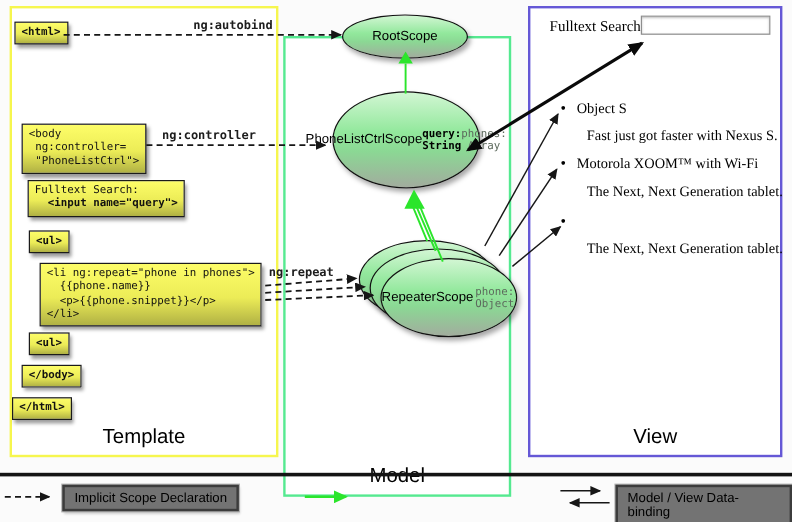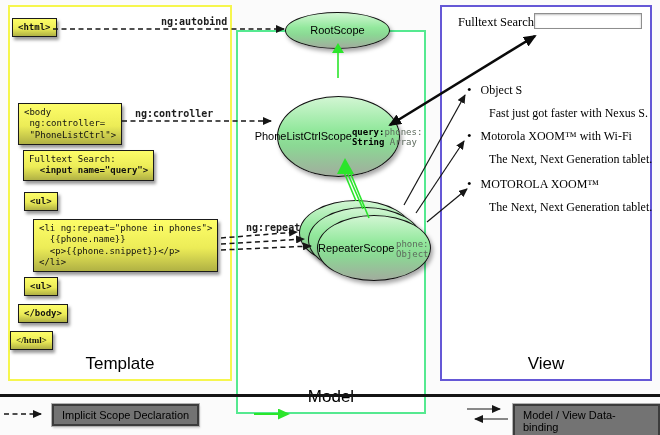--- a/index.html
+++ b/index.html
@@ -20,37 +20,37 @@
         box-shadow:2px 3px 3px rgba(0,0,0,.40);}
   .code.norm{font-weight:normal;}
   .code .bold{font-weight:bold;}
   .cb-html{left:12px;top:18px;}
   .cb-body{left:18px;top:103px;}
   .cb-full{left:23px;top:150px;}
   .cb-ul1{left:24px;top:192px;}
   .cb-li{left:33px;top:219px;}
   .cb-ul2{left:24px;top:277px;}
   .cb-bodyc{left:18px;top:304px;}
-  .cb-htmlc{left:10px;top:331px;font-family:Liberation Serif, serif;}
+  .cb-htmlc{left:10px;top:331px;}
   
   .dir{position:absolute;z-index:4;font:bold 10px "DejaVu Sans Mono",monospace;color:#1d1d1d;}
   .dir.autobind{left:161px;top:16px;}
   .dir.controller{left:135px;top:108px;}
-  .dir.repeat{left:246px;top:222px;}
+  .dir.repeat{left:224px;top:222px;}
   
   .ellipse{position:absolute;z-index:2;border-radius:50%;border:1.5px solid #111;
            background:linear-gradient(180deg,#d2f6d3 0%,#92e89c 42%,#8bd894 62%,#a2ac9e 100%);
            box-shadow:2px 3px 4px rgba(0,0,0,.35);box-sizing:border-box;
            display:flex;flex-direction:row;align-items:center;justify-content:center;
            text-align:center;color:#000;}
   .e-title{font-size:11px;line-height:1.18;}
   .e-prop{font:bold 9px "DejaVu Sans Mono",monospace;margin-top:1px;}
   .e-prop.gray{font-weight:normal;color:#5d6a5d;}
   .el-root{left:285px;top:12px;width:105px;height:37px;}
-  .el-plc{left:277px;top:96px;width:123px;height:81px;}
+  .el-plc{left:277px;top:76px;width:123px;height:81px;}
   .el-rep{width:114px;height:66px;z-index:2;}
   .el-rep.back{left:299px;top:200px;}
   .el-rep.mid{left:308px;top:207px;}
   .el-rep.front{left:317px;top:215px;z-index:3;}
   .gap6{height:6px;}
   
   .v-search-label{position:absolute;left:458px;top:15px;z-index:2;
                   font:12.5px "Liberation Serif",serif;color:#000;}
   .v-input{position:absolute;left:534px;top:13px;width:108px;height:16px;z-index:2;
            border:1px solid #8e8e8e;background:#fff;box-sizing:border-box;
@@ -140,21 +140,20 @@
   <div class="v-desc" style="top:106px;text-align:right;">Fast just got faster with Nexus S.</div>
 
   <div class="v-row" style="left:467px;top:129px;">
     <span class="bullet">•</span>
     <span>Motorola XOOM™  with Wi-Fi</span>
   </div>
   <div class="v-desc" style="top:152px;">The Next, Next Generation tablet.</div>
 
   <div class="v-row" style="left:467px;top:177px;">
     <span class="bullet">•</span>
-    <span>MOTOROLA XOOM™</span>
   </div>
   <div class="v-desc" style="top:200px;">The Next, Next Generation tablet.</div>
 
   <div class="sep"></div>
   <div class="lg-box lg-implicit">Implicit Scope Declaration</div>
   <div class="lg-box lg-binding">Model / View Data-binding</div>
 
   <svg class="overlay" width="660" height="435" viewBox="0 0 660 435">
     <defs>
       <marker id="ah" markerWidth="9" markerHeight="8" refX="8" refY="4" orient="auto" markerUnits="userSpaceOnUse">

